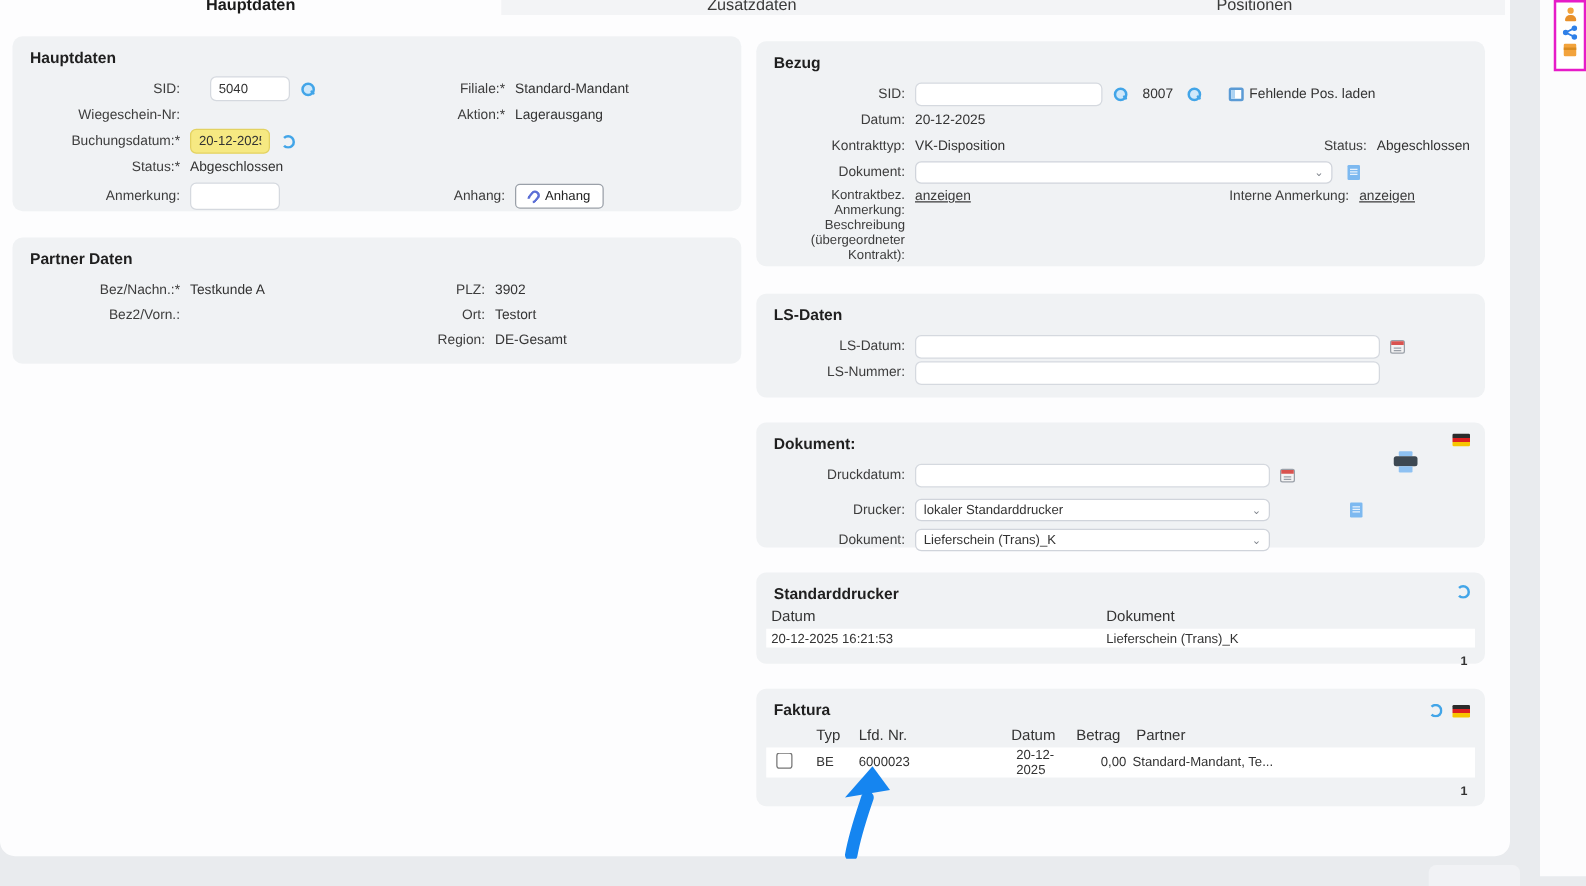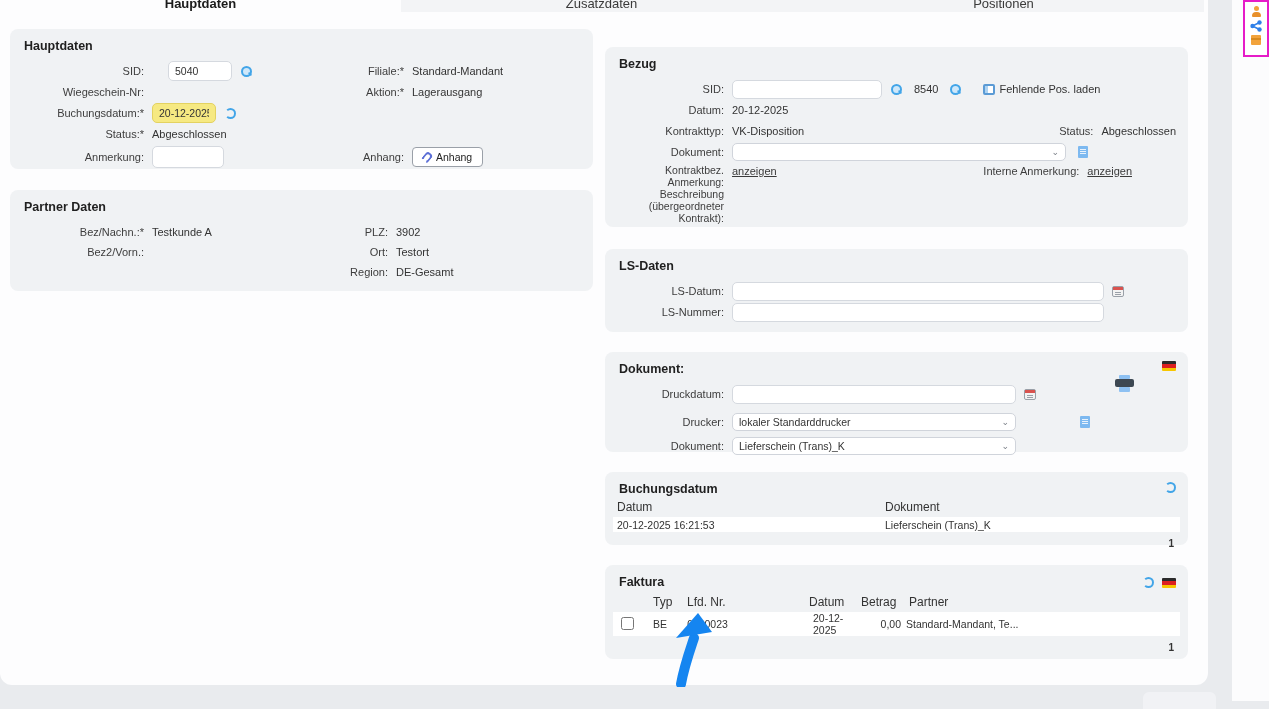--- a/index.html
+++ b/index.html
@@ -7,21 +7,21 @@
               font-family:"Liberation Sans", sans-serif; }
   .card { position:absolute; left:0; top:0; width:1208px; height:685px;
           background:#fdfdfe; border-radius:0 0 12px 12px; }
   
   .tab-strip-bg { position:absolute; left:401px; top:0; width:803px; height:12px; background:#f3f4f6; }
   .tab { position:absolute; top:0; width:401px; height:12px; overflow:hidden; text-align:center; cursor:pointer; }
   .tab span { display:block; margin-top:-4px; font-size:13px; color:#3a3a3a; }
   .tab.active span { font-weight:bold; color:#1b1b1b; }
   
   .col-left  { position:absolute; left:10px;  top:29px; width:583px; }
-  .col-right { position:absolute; left:605px; top:47px; width:583px; }
+  .col-right { position:absolute; left:605px; top:33px; width:583px; }
   .panel { background:#f0f2f4; border-radius:8px; padding:8px 12px; position:relative; }
   .panel-title { font-size:12.5px; font-weight:bold; color:#1f1f1f; margin:2px 0 8px 2px; }
   .row { display:flex; align-items:center; min-height:20px; margin-bottom:1px; font-size:11px; color:#2e2e2e; }
   .row.tight { min-height:19px; }
   .lbl { color:#3d3d3d; text-align:right; padding-right:8px; flex:none; }
   .val { color:#333; }
   .l1 { width:130px; } .v1 { width:170px; display:flex; align-items:center; }
   .l2 { width:90px; }  .v2 { flex:1; display:flex; align-items:center; }
   .p-l1 { width:130px; } .p-v1 { width:172px; display:flex; align-items:center; }
   .p-l2 { width:72px; }  .p-v2 { flex:1; }
@@ -185,21 +185,21 @@
 </div>
 
 <div class="col-right">
 
   <div class="panel" style="height:180px; margin-bottom:22px;">
     <div class="panel-title">Bezug</div>
     <div class="row">
       <div class="lbl b-lbl">SID:</div>
       <input class="inp sm" style="width: 150px;">
       <span class="ic ic-search" style="margin-left:9px"></span>
-      <span class="val" style="margin-left:12px">8540</span>
+      <span class="val" style="margin-left:12px">8007</span>
       <span class="ic ic-search" style="margin-left:12px"></span>
       <span class="ic ic-grid" style="margin-left:22px"></span>
       <span class="val" style="margin-left:4px; cursor:pointer">Fehlende Pos. laden</span>
     </div>
     <div class="row">
       <div class="lbl b-lbl">Datum:</div>
       <div class="val">20-12-2025</div>
     </div>
     <div class="row">
       <div class="lbl b-lbl">Kontrakttyp:</div>
@@ -260,21 +260,21 @@
     <div class="row" style="margin-top:4px">
       <div class="lbl b-lbl">Dokument:</div>
       <div class="select" style="width:284px">
         <span>Lieferschein (Trans)_K</span>
         <span class="chev">⌄</span>
       </div>
     </div>
   </div>
 
   <div class="panel" style="height:73px; margin-bottom:20px;">
-    <div class="panel-title" style="margin-bottom:2px">Buchungsdatum</div>
+    <div class="panel-title" style="margin-bottom:2px">Standarddrucker</div>
     <span class="ic ic-refresh" style="position:absolute; right:12px; top:10px"></span>
     <div class="tblwrap">
       <div class="thead dp-grid">
         <div>Datum</div>
         <div>Dokument</div>
       </div>
       <div class="trow dp-grid" style="height:15px">
         <div>20-12-2025 16:21:53</div>
         <div>Lieferschein (Trans)_K</div>
       </div>

